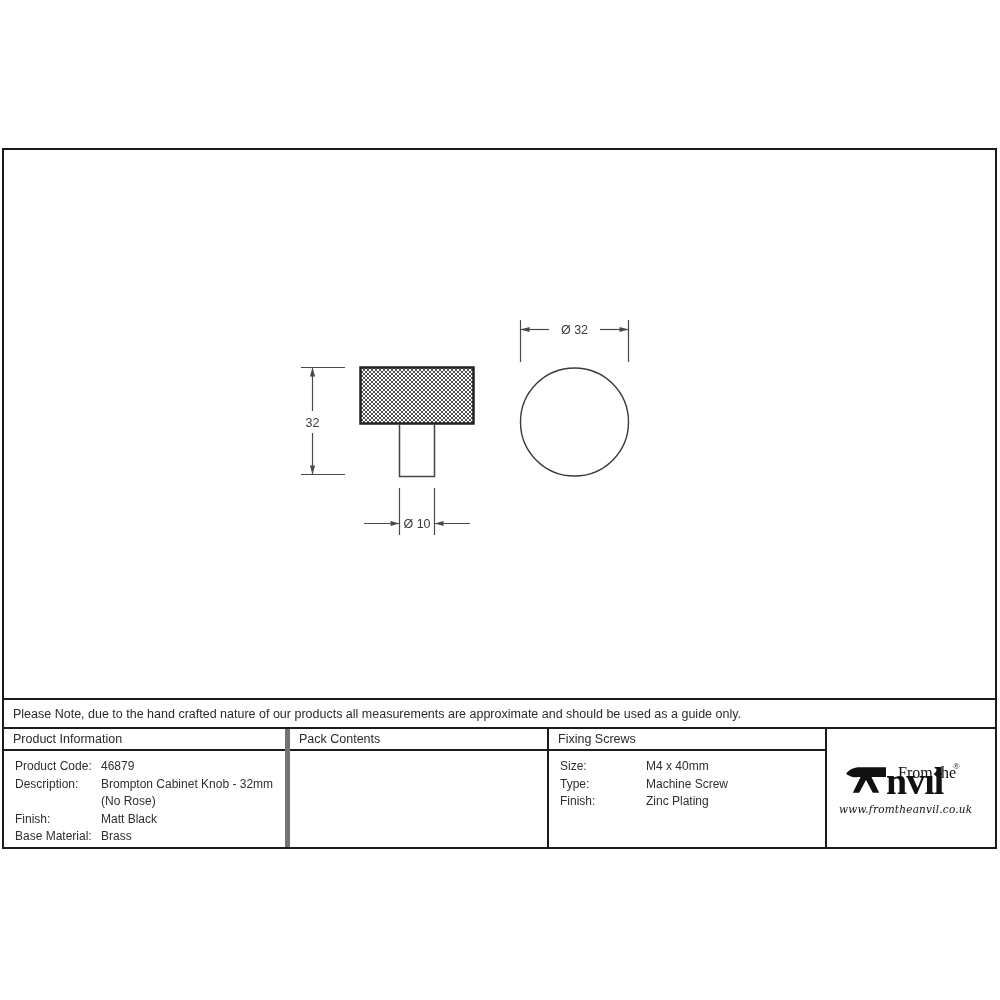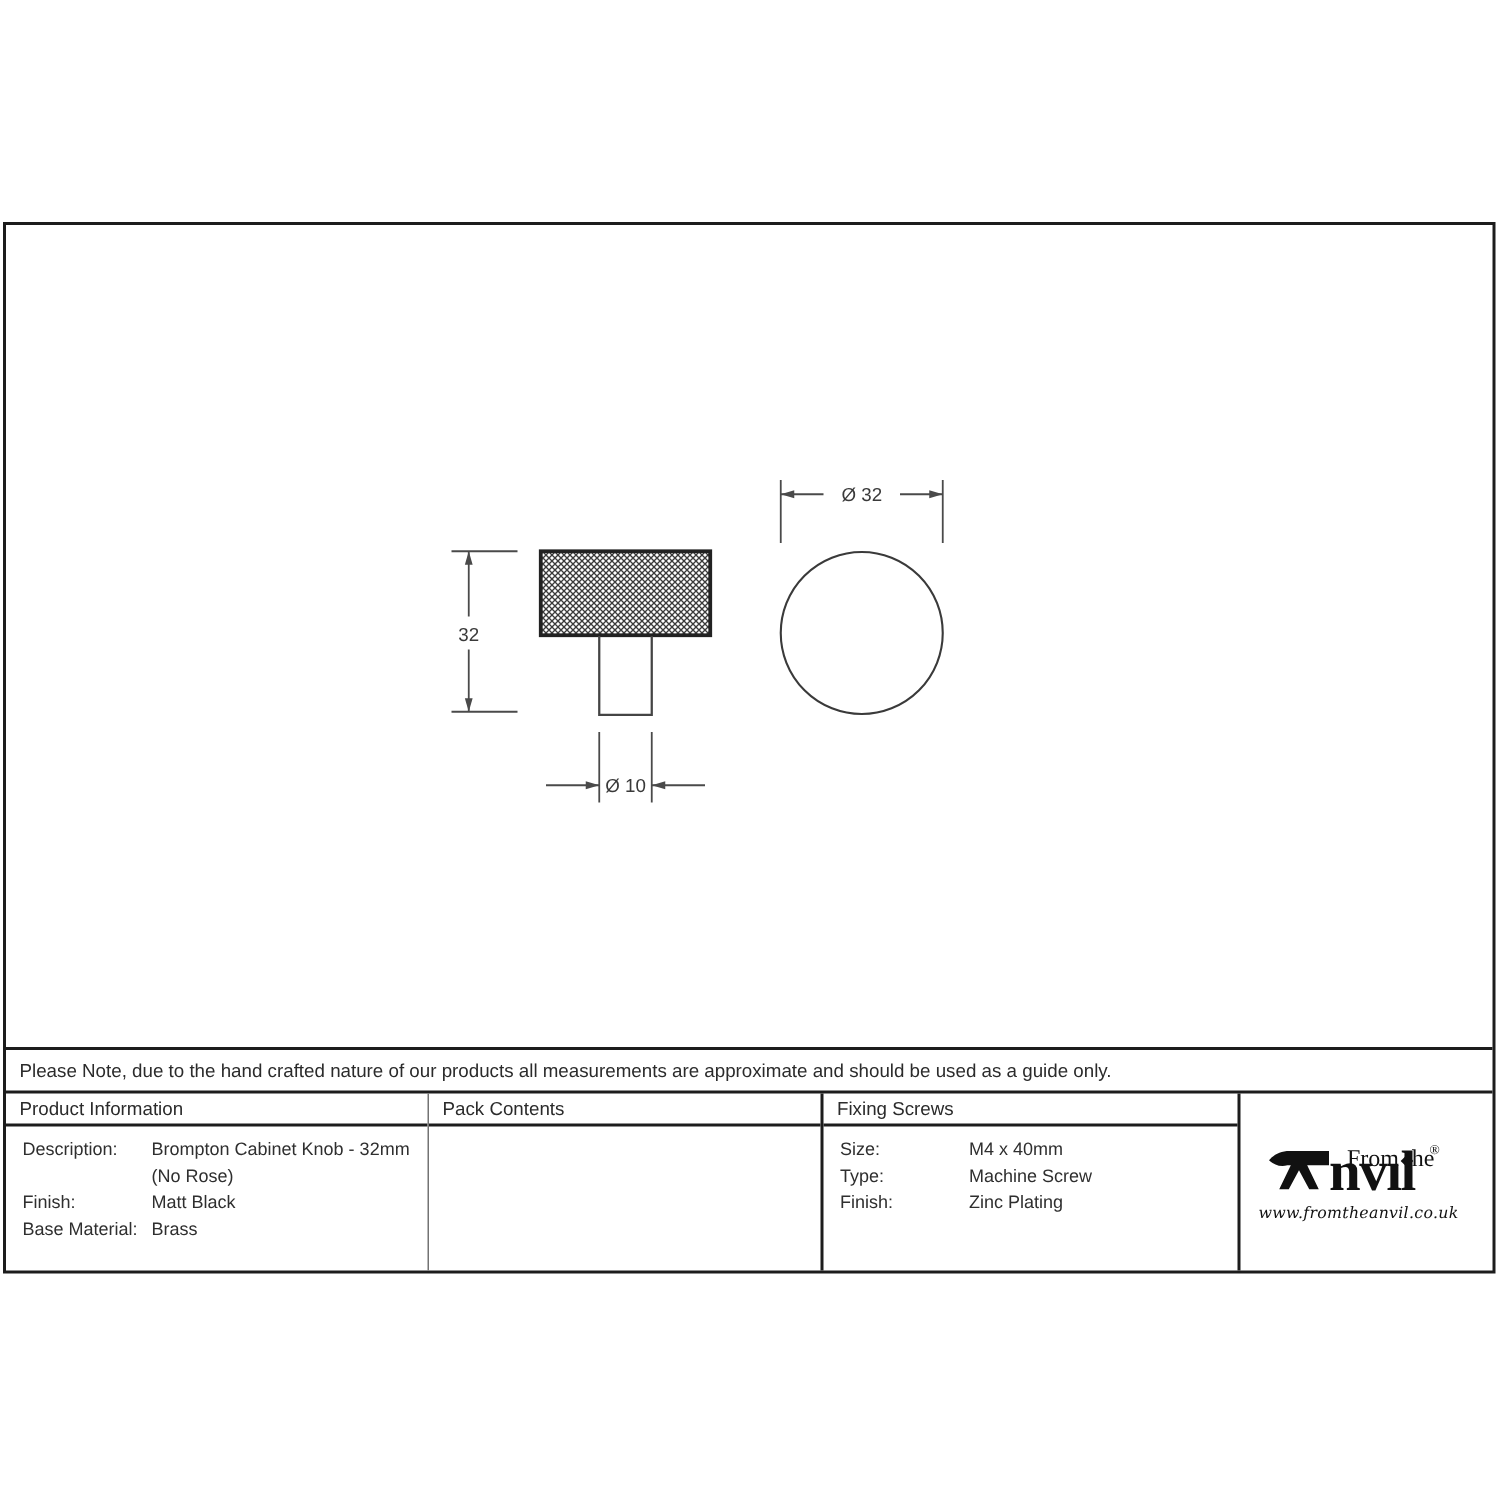--- a/index.html
+++ b/index.html
@@ -16,21 +16,21 @@
   
   .note-row { position:absolute; left:0; top:548px; width:991px; height:31px;
               border-top:2px solid #1c1c1c; border-bottom:2px solid #1c1c1c;
               display:flex; align-items:center; padding-left:9px;
               font-size:12.5px; color:#2b2b2b; }
 
   
   .cols { position:absolute; left:0; top:579px; width:991px; height:118px; display:flex; }
   .col { height:100%; }
   .col-a { width:281px; }
-  .col-b { width:262px; border-left:1px solid #737373; }
+  .col-b { width:262px; border-left:5px solid #737373; }
   .col-c { width:278px; border-left:2px solid #1c1c1c; }
   .col-d { width:154px; border-left:2px solid #1c1c1c; display:flex; align-items:center; justify-content:center; }
   .col-header { height:22px; border-bottom:2px solid #1c1c1c; display:flex; align-items:center;
                 padding-left:9px; font-size:12.5px; color:#2b2b2b; }
   .col-body { padding:7px 9px 0 11px; font-size:12px; line-height:17.5px; color:#2f2f2f; }
   .kv { display:flex; }
   .kv .k { width:86px; flex:none; }
   .kv .v { flex:1; }
   .col-c .kv .k { width:86px; }
 
@@ -103,20 +103,24 @@
     <div class="note-row">
       <span>Please Note, due to the hand crafted nature of our products all measurements are approximate and should be used as a guide only.</span>
     </div>
 
     <div class="cols">
 
       <div class="col col-a">
         <div class="col-header">Product Information</div>
         <div class="col-body">
           <div class="kv">
+            <span class="k">Product Code:</span>
+            <span class="v">46879</span>
+          </div>
+          <div class="kv">
             <span class="k">Description:</span>
             <span class="v">Brompton Cabinet Knob - 32mm</span>
           </div>
           <div class="kv">
             <span class="k"></span>
             <span class="v">(No Rose)</span>
           </div>
           <div class="kv">
             <span class="k">Finish:</span>
             <span class="v">Matt Black</span>

